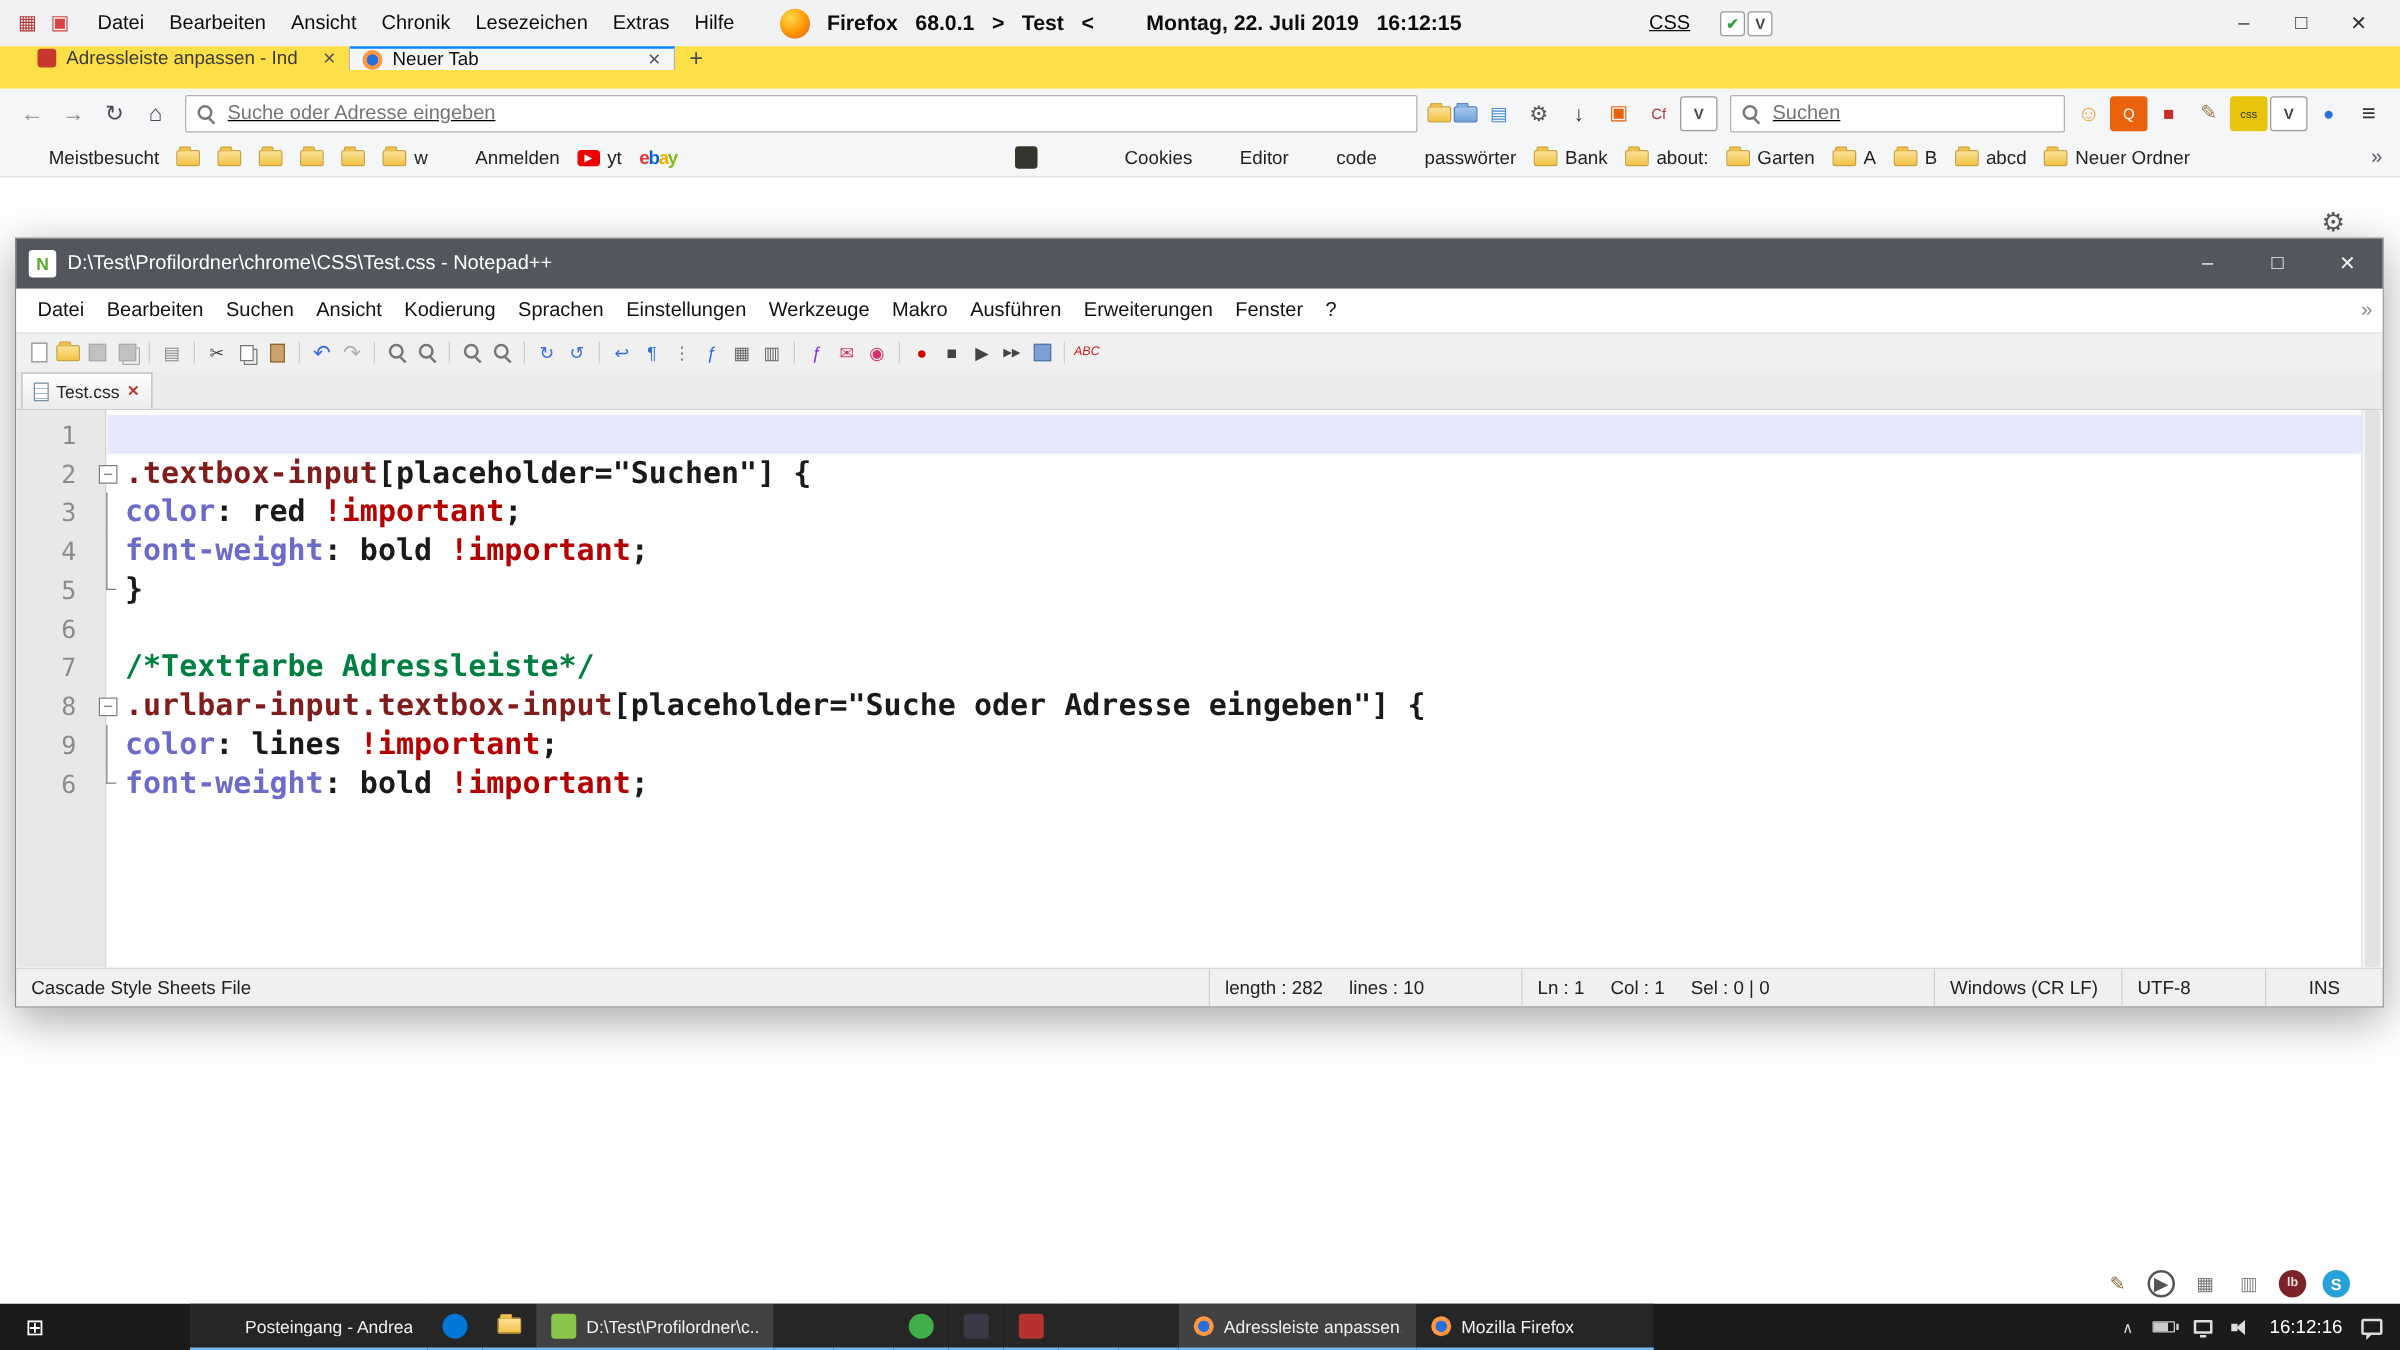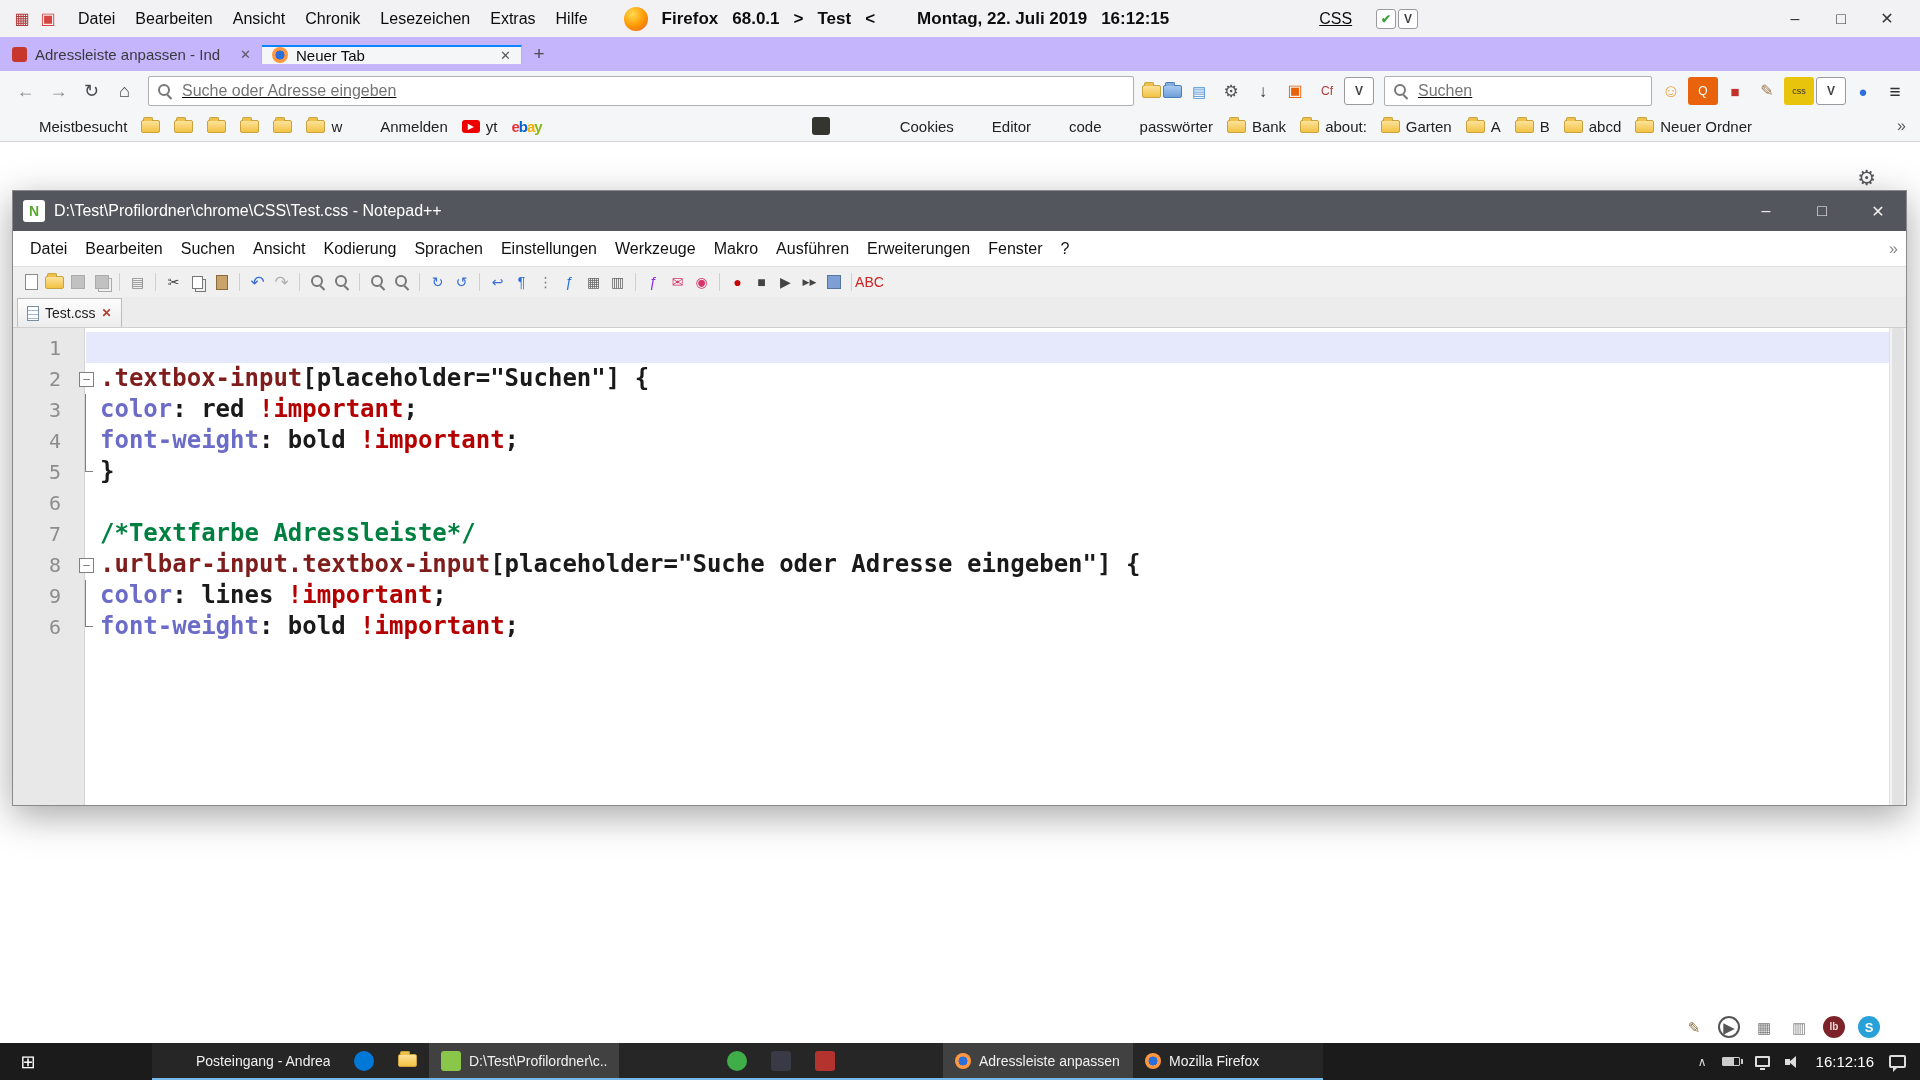--- a/index.html
+++ b/index.html
@@ -36,21 +36,21 @@
   .flame { width:24px; height:24px; border-radius:50%; margin-left:26px; flex:none;
            background:radial-gradient(circle at 35% 30%, #ffdb4d, #ff9500 55%, #e5652e 90%); }
   .tb-bold { font-weight:bold; font-size:17px; margin-left:14px; white-space:nowrap; }
   .tb-date { margin-left:42px; }
   .css-label { margin-left:150px; text-decoration:underline; font-size:16px; }
   .title-icons { margin-left:24px; }
   .win-controls { margin-left:auto; display:flex; }
   .win-controls span { width:46px; height:30px; display:flex; align-items:center;
                        justify-content:center; font-size:16px; color:#333; }
 
-  .ff-tabbar { height:34px; background:#c4b5fd; display:flex; align-items:center; padding-left:2px; }
+  .ff-tabbar { height:34px; background:#fde047; display:flex; align-items:flex-start; padding-left:20px; }
   .ff-tabs { display:flex; align-items:stretch; }
   .ff-tab { width:260px; display:flex; align-items:center; gap:8px; padding:0 10px;
             font-size:15px; color:#3a3a3e; border-right:1px solid #b8b8bc; }
   .ff-tab.active { background:#f5f6f7; border-top:2px solid #0a84ff; color:#0c0c0d; }
   .ff-tab-label { flex:1; white-space:nowrap; overflow:hidden; }
   .tab-close { color:#5a5a5e; font-size:13px; flex:none; }
   .fav-red { width:15px; height:15px; border-radius:3px; background:#c8372d; flex:none; }
   .fav-firefox { width:16px; height:16px; border-radius:50%; flex:none;
         background:radial-gradient(circle at 50% 50%, #2a6fdb 0 38%, #ff9640 42% 100%); }
   .newtab-btn { width:34px; display:flex; align-items:center; justify-content:center;
@@ -490,21 +490,21 @@
           <span class="gi" style="color: rgb(214, 51, 108);">◉</span>
           <span class="tsep"></span>
           <span class="gi" style="color: rgb(204, 0, 0);">●</span>
           <span class="gi" style="color: rgb(68, 68, 68);">■</span>
           <span class="gi" style="color: rgb(68, 68, 68);">▶</span>
           <span class="gi" style="color: rgb(68, 68, 68); font-size: 9px;">▶▶</span>
           <span class="gi">
             <span class="i-disk"></span>
           </span>
           <span class="tsep"></span>
-          <span class="gi" style="color: rgb(204, 34, 34); font-size: 14px;">ABC</span>
+          <span class="gi" style="color: rgb(204, 34, 34); font-size: 10px; font-style: italic;">ABC</span>
         </div>
       <div class="npp-tabbar">
         <div class="npp-tab">
           <span class="i-doc"></span>
           <span>Test.css</span>
           <span class="npp-tab-close">✕</span>
         </div>
       </div>
       <div class="npp-editor">
         <div class="gutter-bg"></div>
@@ -555,20 +555,28 @@
             </div>
             <div class="code-row">
               <span class="ln-num">6</span>
               <span class="fold-m fm-end"></span>
               <span class="code-text"><span class="tok-prop">font-weight</span><span class="tok-def">: bold </span><span class="tok-imp">!important</span><span class="tok-def">;</span></span>
             </div>
           </div>
         <div class="scrollv">
             <div class="thumb"></div>
           </div>
+      </div>
+      <div class="npp-status">
+        <span class="seg s1">Cascade Style Sheets File</span>
+        <span class="seg s2">length : 282     lines : 10</span>
+        <span class="seg s3">Ln : 1     Col : 1     Sel : 0 | 0</span>
+        <span class="seg s4">Windows (CR LF)</span>
+        <span class="seg s5">UTF-8</span>
+        <span class="seg s6">INS</span>
       </div>
     </div>
 
     <div class="float-tray" id="float-tray">
         <span class="gi" style="color: rgb(138, 109, 59);">✎</span>
         <span class="gi ring" style="color: rgb(85, 85, 85);">▶</span>
         <span class="gi" style="color: rgb(122, 122, 122);">▦</span>
         <span class="gi" style="color: rgb(138, 138, 138);">▥</span>
         <span class="gi round badge" style="color: rgb(242, 217, 218); background: rgb(123, 35, 40); font-size: 10px;">lb</span>
         <span class="gi round badge" style="color: rgb(255, 255, 255); background: rgb(40, 160, 216); font-size: 13px;">S</span>

